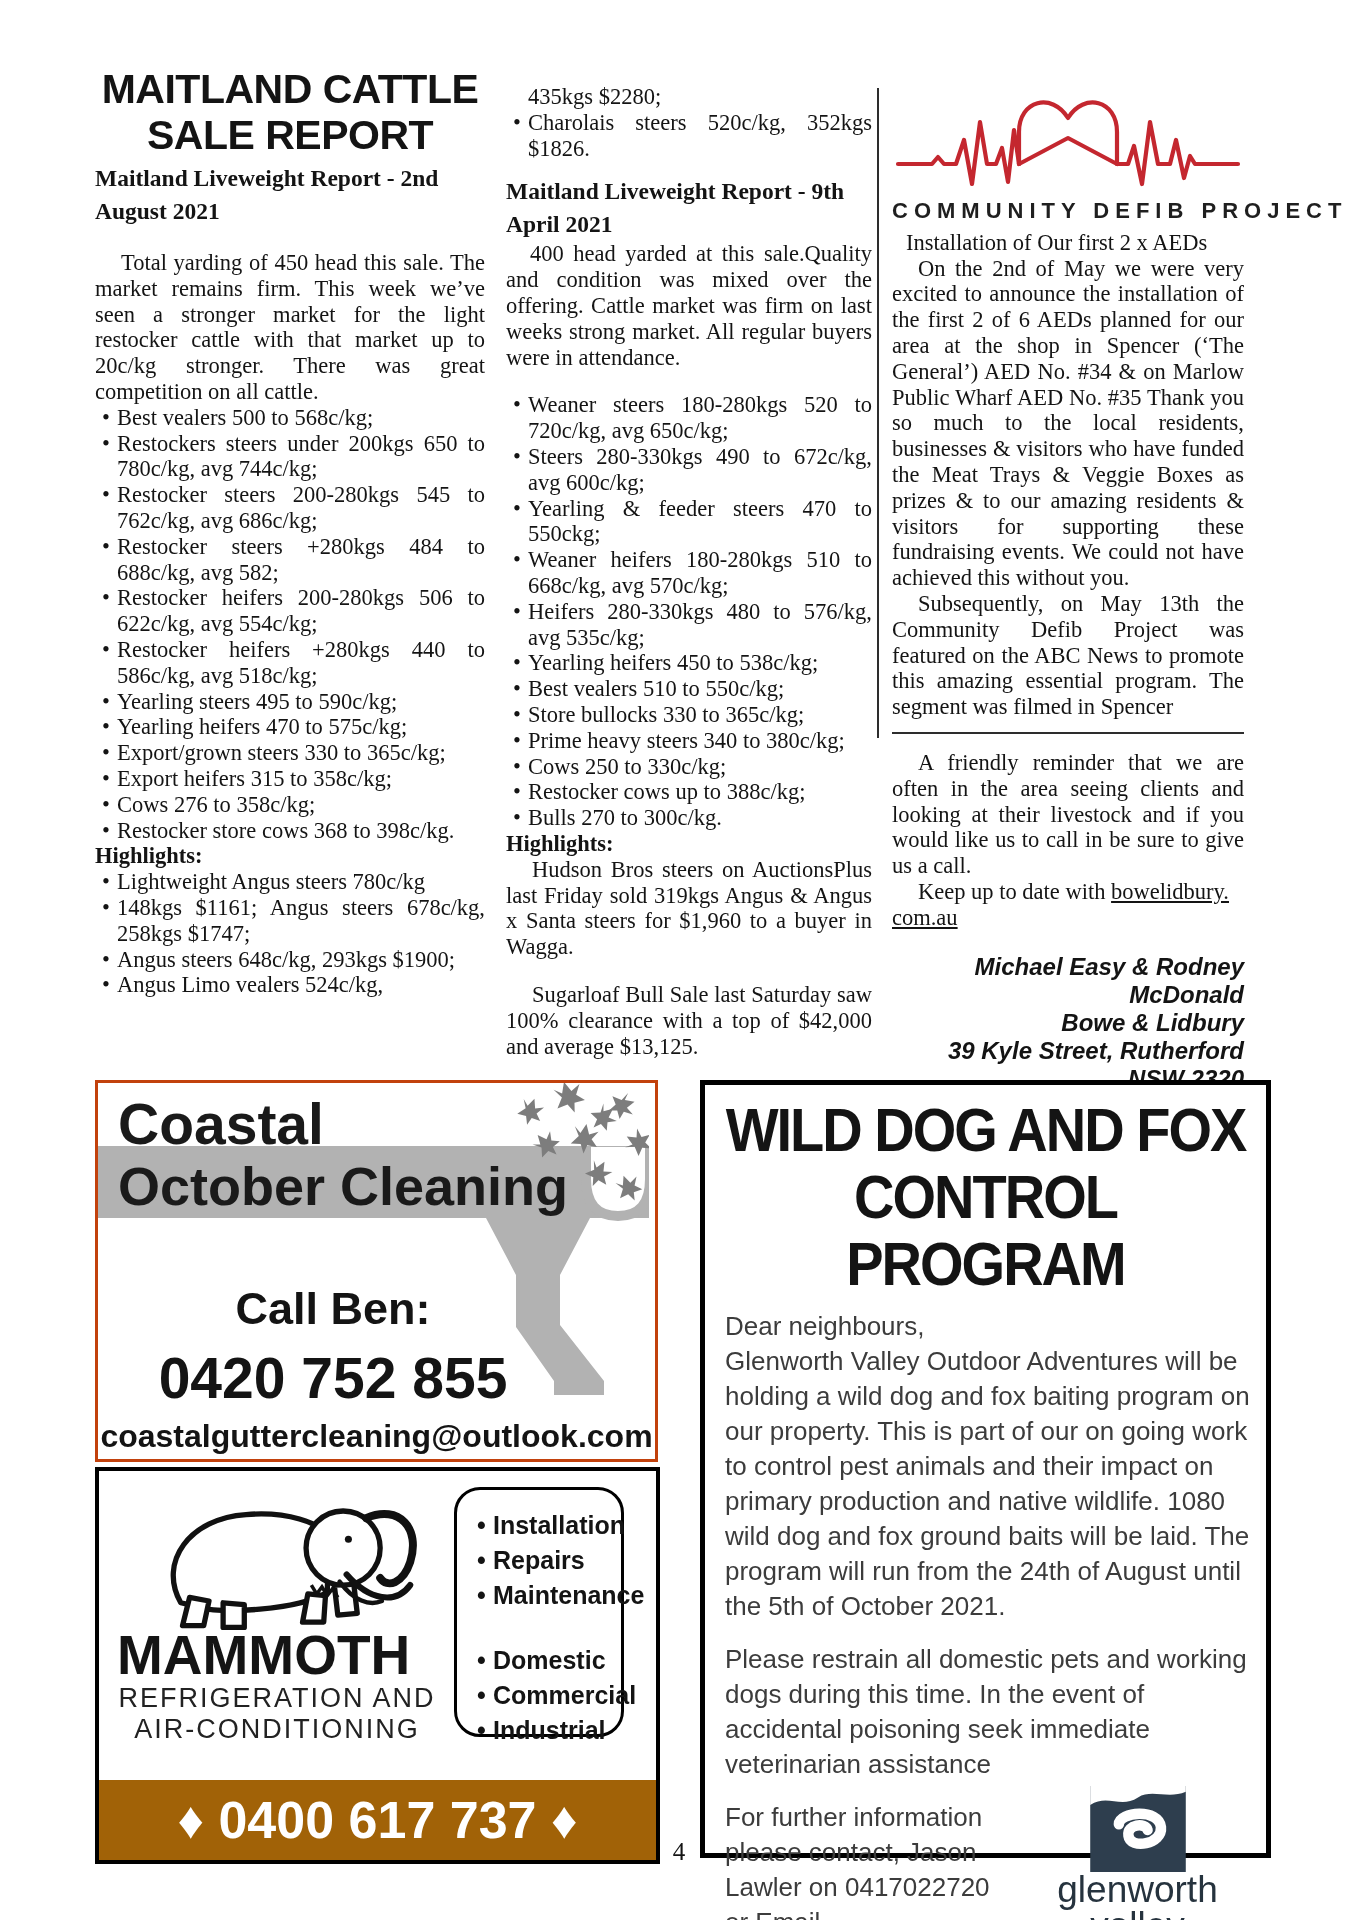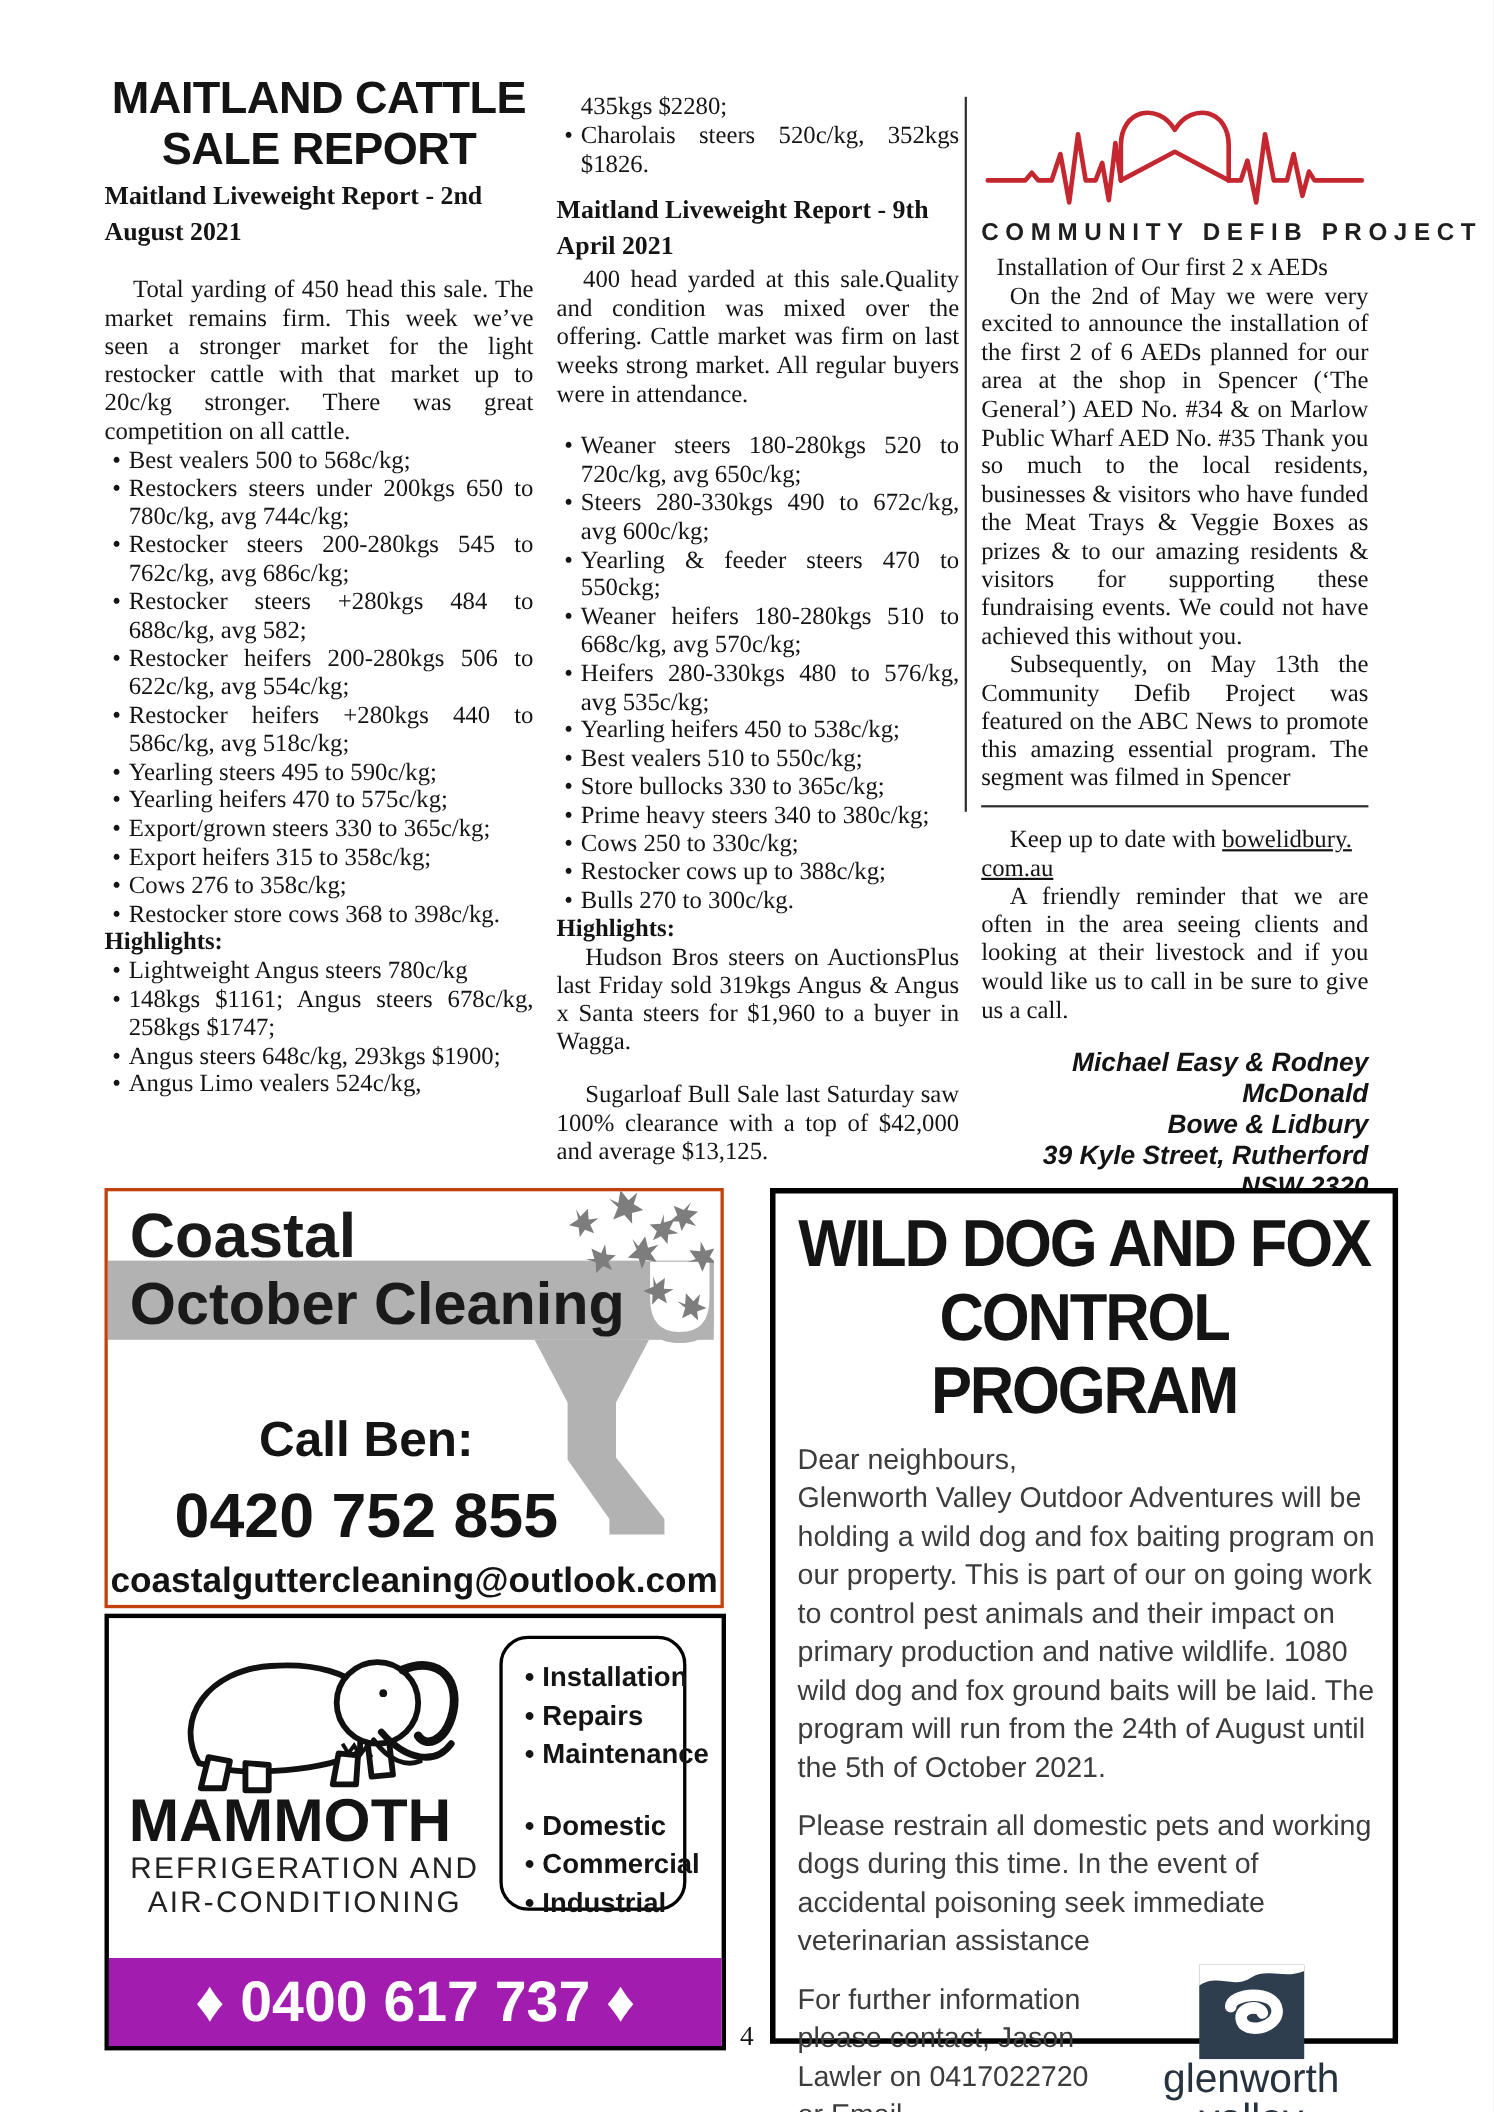--- a/index.html
+++ b/index.html
@@ -57,21 +57,21 @@
             font-family:"Liberation Sans",sans-serif;font-weight:bold;font-size:55px;letter-spacing:0px;}
   .mam-sub{position:absolute;left:18px;top:212px;width:320px;text-align:center;
            font-family:"Liberation Sans",sans-serif;font-size:27px;letter-spacing:2px;color:#222;}
   .mam-sub2{top:243px;}
   .mam-box{position:absolute;right:32px;top:16px;width:170px;height:250px;border:3px solid #000;
            border-radius:26px;padding:18px 0 0 18px;box-sizing:border-box;}
   .mb{position:relative;padding-left:18px;font-family:"Liberation Sans",sans-serif;
       font-weight:bold;font-size:25px;line-height:35px;}
   .mb::before{content:"\2022";position:absolute;left:2px;}
   .mb-gap{height:30px;}
-  .mam-band{position:absolute;left:0;right:0;bottom:0;height:80px;background:#a21caf;color:#fff;
+  .mam-band{position:absolute;left:0;right:0;bottom:0;height:80px;background:#a16207;color:#fff;
             display:flex;align-items:center;justify-content:center;
             font-family:"Liberation Sans",sans-serif;font-weight:bold;font-size:52px;}
 
   .ad-wilddog{left:700px;top:1080px;width:571px;height:778px;border:5px solid #000;box-sizing:border-box;}
   .wd-title{margin:12px 4px 0 4px;text-align:center;font-family:"Liberation Sans",sans-serif;
             font-weight:bold;font-size:56px;line-height:62px;letter-spacing:-2px;
             transform:scaleY(1.08);transform-origin:top;}
   .wd-body{margin:26px 16px 0 20px;font-family:"Liberation Sans",sans-serif;font-size:26px;
            line-height:35px;color:#3c3c3c;text-align:left;}
   .wd-body p{margin:0;}
@@ -144,22 +144,22 @@
         <path d="M127,86 L127,54 C127,22 160,14 176,40 C192,14 225,22 225,54 L225,86"></path>
         <path d="M127,86 L176,60 L225,86"></path>
         <path d="M225,86 H236 L242,68 250,106 258,44 266,86 H278 L284,62 292,100 298,78 303,86 H346"></path>
       </g>
     </svg>
     <div class="defib-brand">COMMUNITY DEFIB PROJECT</div>
     <p class="defib-sub">Installation of Our first 2 x AEDs</p>
     <p class="para">On the 2nd of May we were very excited to announce the installation of the first 2 of 6 AEDs planned for our area at the shop in Spencer (‘The General’) AED No. #34 &amp; on Marlow Public Wharf AED No. #35 Thank you so much to the local residents, businesses &amp; visitors who have funded the Meat Trays &amp; Veggie Boxes as prizes &amp; to our amazing residents &amp; visitors for supporting these fundraising events. We could not have achieved this without you.</p>
     <p class="para">Subsequently, on May 13th the Community Defib Project was featured on the ABC News to promote this amazing essential program. The segment was filmed in Spencer</p>
     <hr class="hrule">
+    <p class="para">A friendly reminder that we are often in the area seeing clients and looking at their livestock and if you would like us to call in be sure to give us a call.</p>
     <p class="para"><span>Keep up to date with </span><span class="weblink">bowelidbury.</span><br><span class="weblink">com.au</span></p>
-    <p class="para">A friendly reminder that we are often in the area seeing clients and looking at their livestock and if you would like us to call in be sure to give us a call.</p>
     <div class="contact">
       <div>Michael Easy &amp; Rodney McDonald</div>
       <div>Bowe &amp; Lidbury</div>
       <div>39 Kyle Street, Rutherford NSW 2320</div>
       <div>P: 02 4932 7066</div>
     </div>
   </div>
 
   <div class="ad ad-coastal">
     <svg class="coastal-art" width="551" height="370" viewBox="0 0 551 370">

